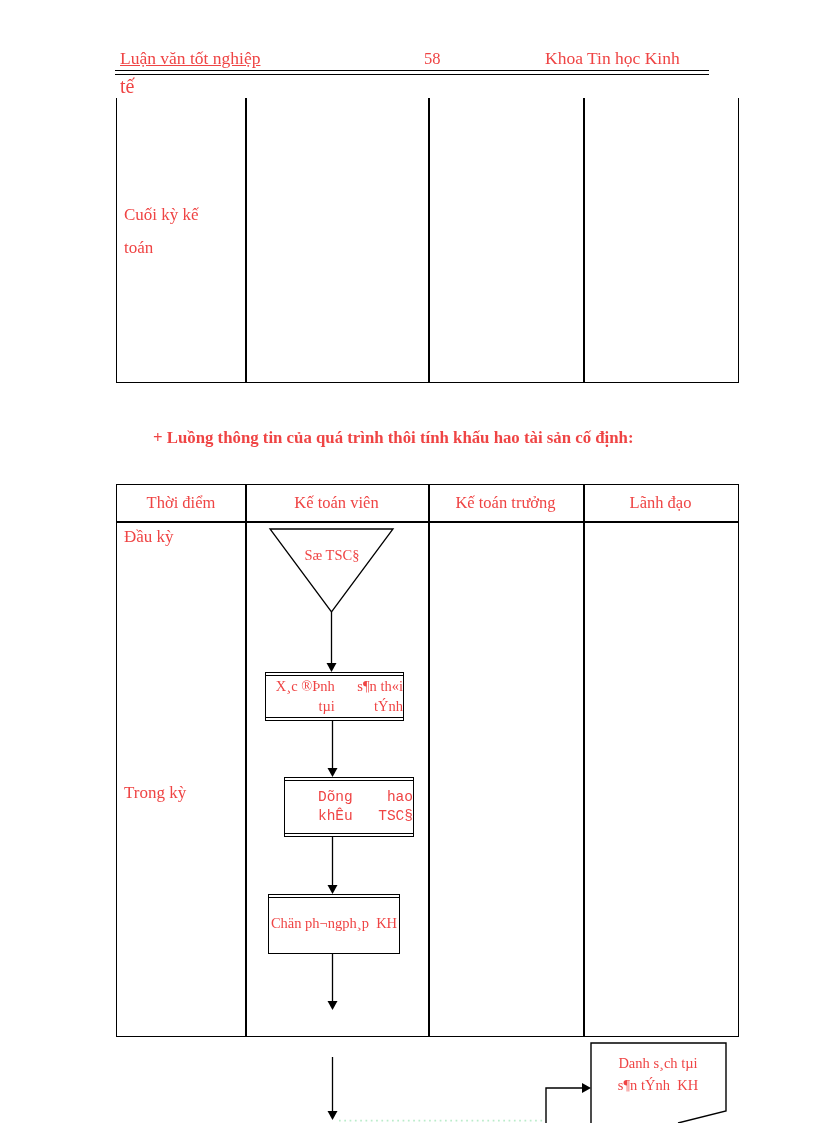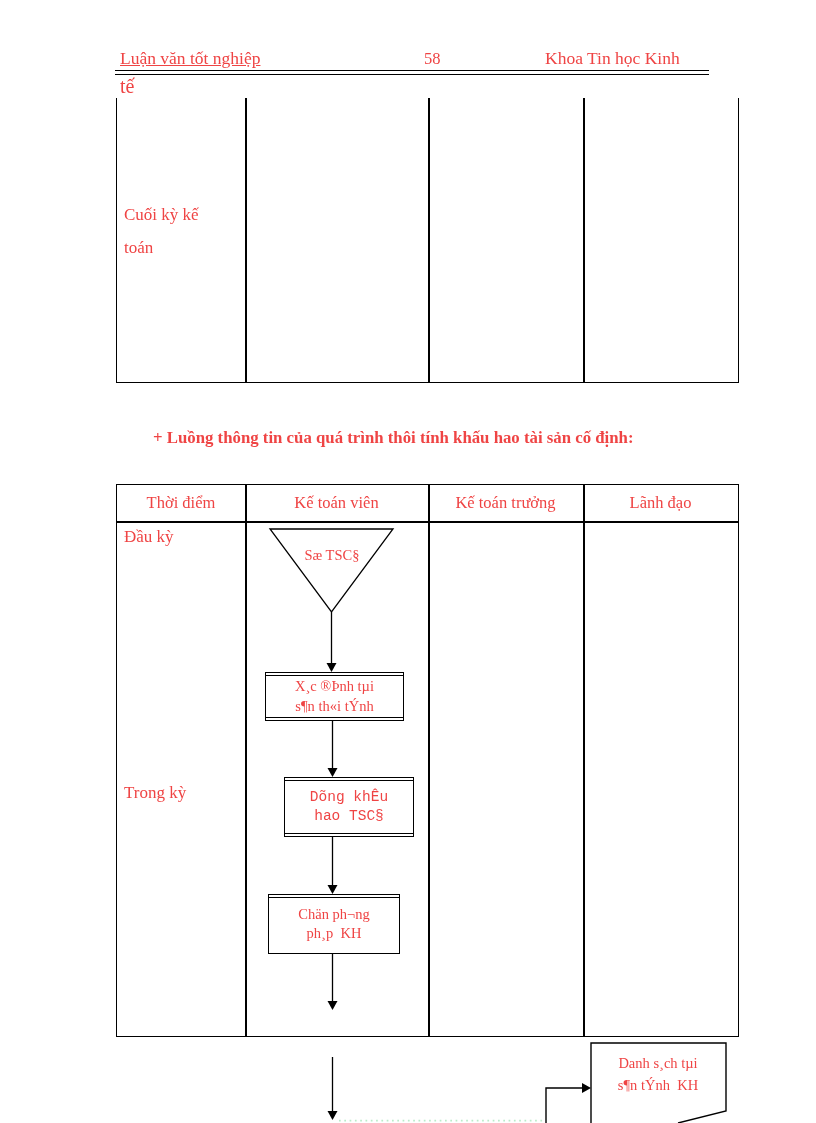--- a/index.html
+++ b/index.html
@@ -25,21 +25,21 @@
        font-size:16.5px;}
   .frow{position:absolute;left:7px;font-size:17px;}
 
   .sec-heading{position:absolute;left:121px;top:428px;width:620px;font-size:16.8px;font-weight:bold;margin-left:32px;}
 
   
   .overlay{position:absolute;left:0;top:0;z-index:2;pointer-events:none;}
   .tri-label{position:absolute;left:277px;top:547px;width:110px;text-align:center;
              font-size:14.5px;z-index:3;}
   .pbox{position:absolute;background:#fff;border:1.4px solid #000;z-index:3;
-        display:flex;flex-direction:column;align-items:center;justify-content:center;
+        display:flex;flex-direction:row;align-items:center;justify-content:center;
         text-align:right;font-size:14.5px;line-height:1.32;}
   .rails::before,.rails::after,.rail-top::before{content:"";position:absolute;left:-0.5px;right:-0.5px;
         height:1.2px;background:#000;}
   .rails::before,.rail-top::before{top:2.2px;}
   .rails::after{bottom:2.2px;}
   .doc-label{position:absolute;left:592px;top:1053px;width:132px;text-align:center;
              font-size:14.5px;line-height:1.5;z-index:3;}
 </style>
 </head>
 <body>

